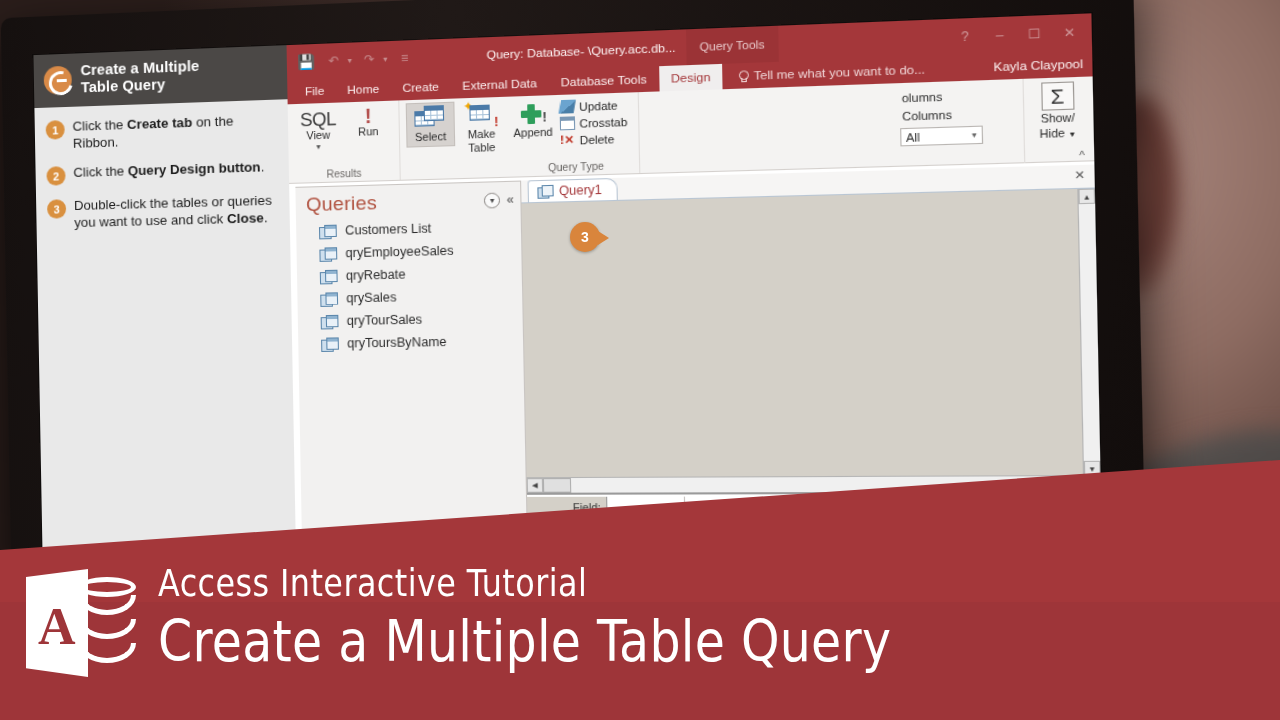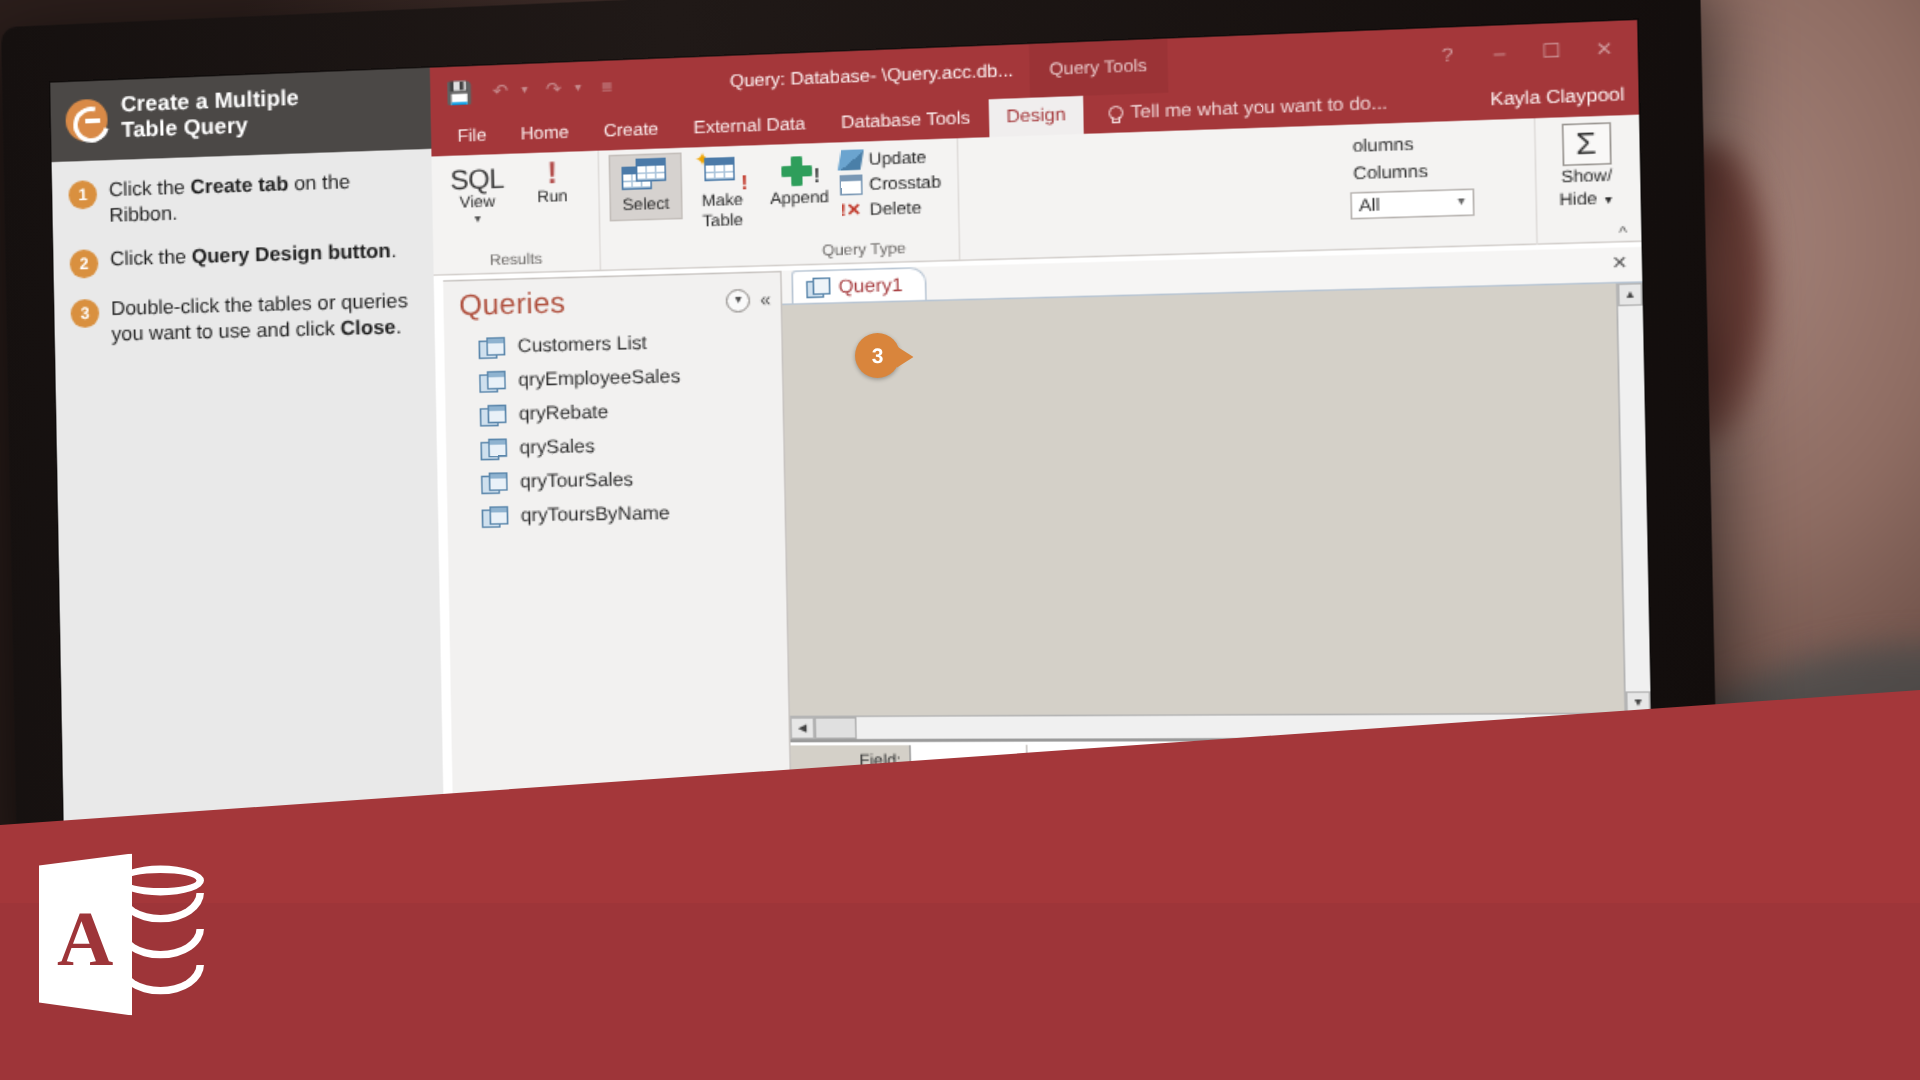--- a/index.html
+++ b/index.html
@@ -694,15 +694,19 @@
     <div class="acc-logo">
       <div class="acc-page"></div>
       <div class="acc-a">A</div>
       <div class="acc-cyl">
         <div class="top-e"></div>
         <div class="band b1"></div>
         <div class="band b2"></div>
         <div class="band b3"></div>
       </div>
     </div>
+    <div class="banner-text">
+      <div class="bt-small">Access Interactive Tutorial</div>
+      <div class="bt-big">Create a Multiple Table Query</div>
+    </div>
   </div>
 
 </div>
 
 </body></html>

